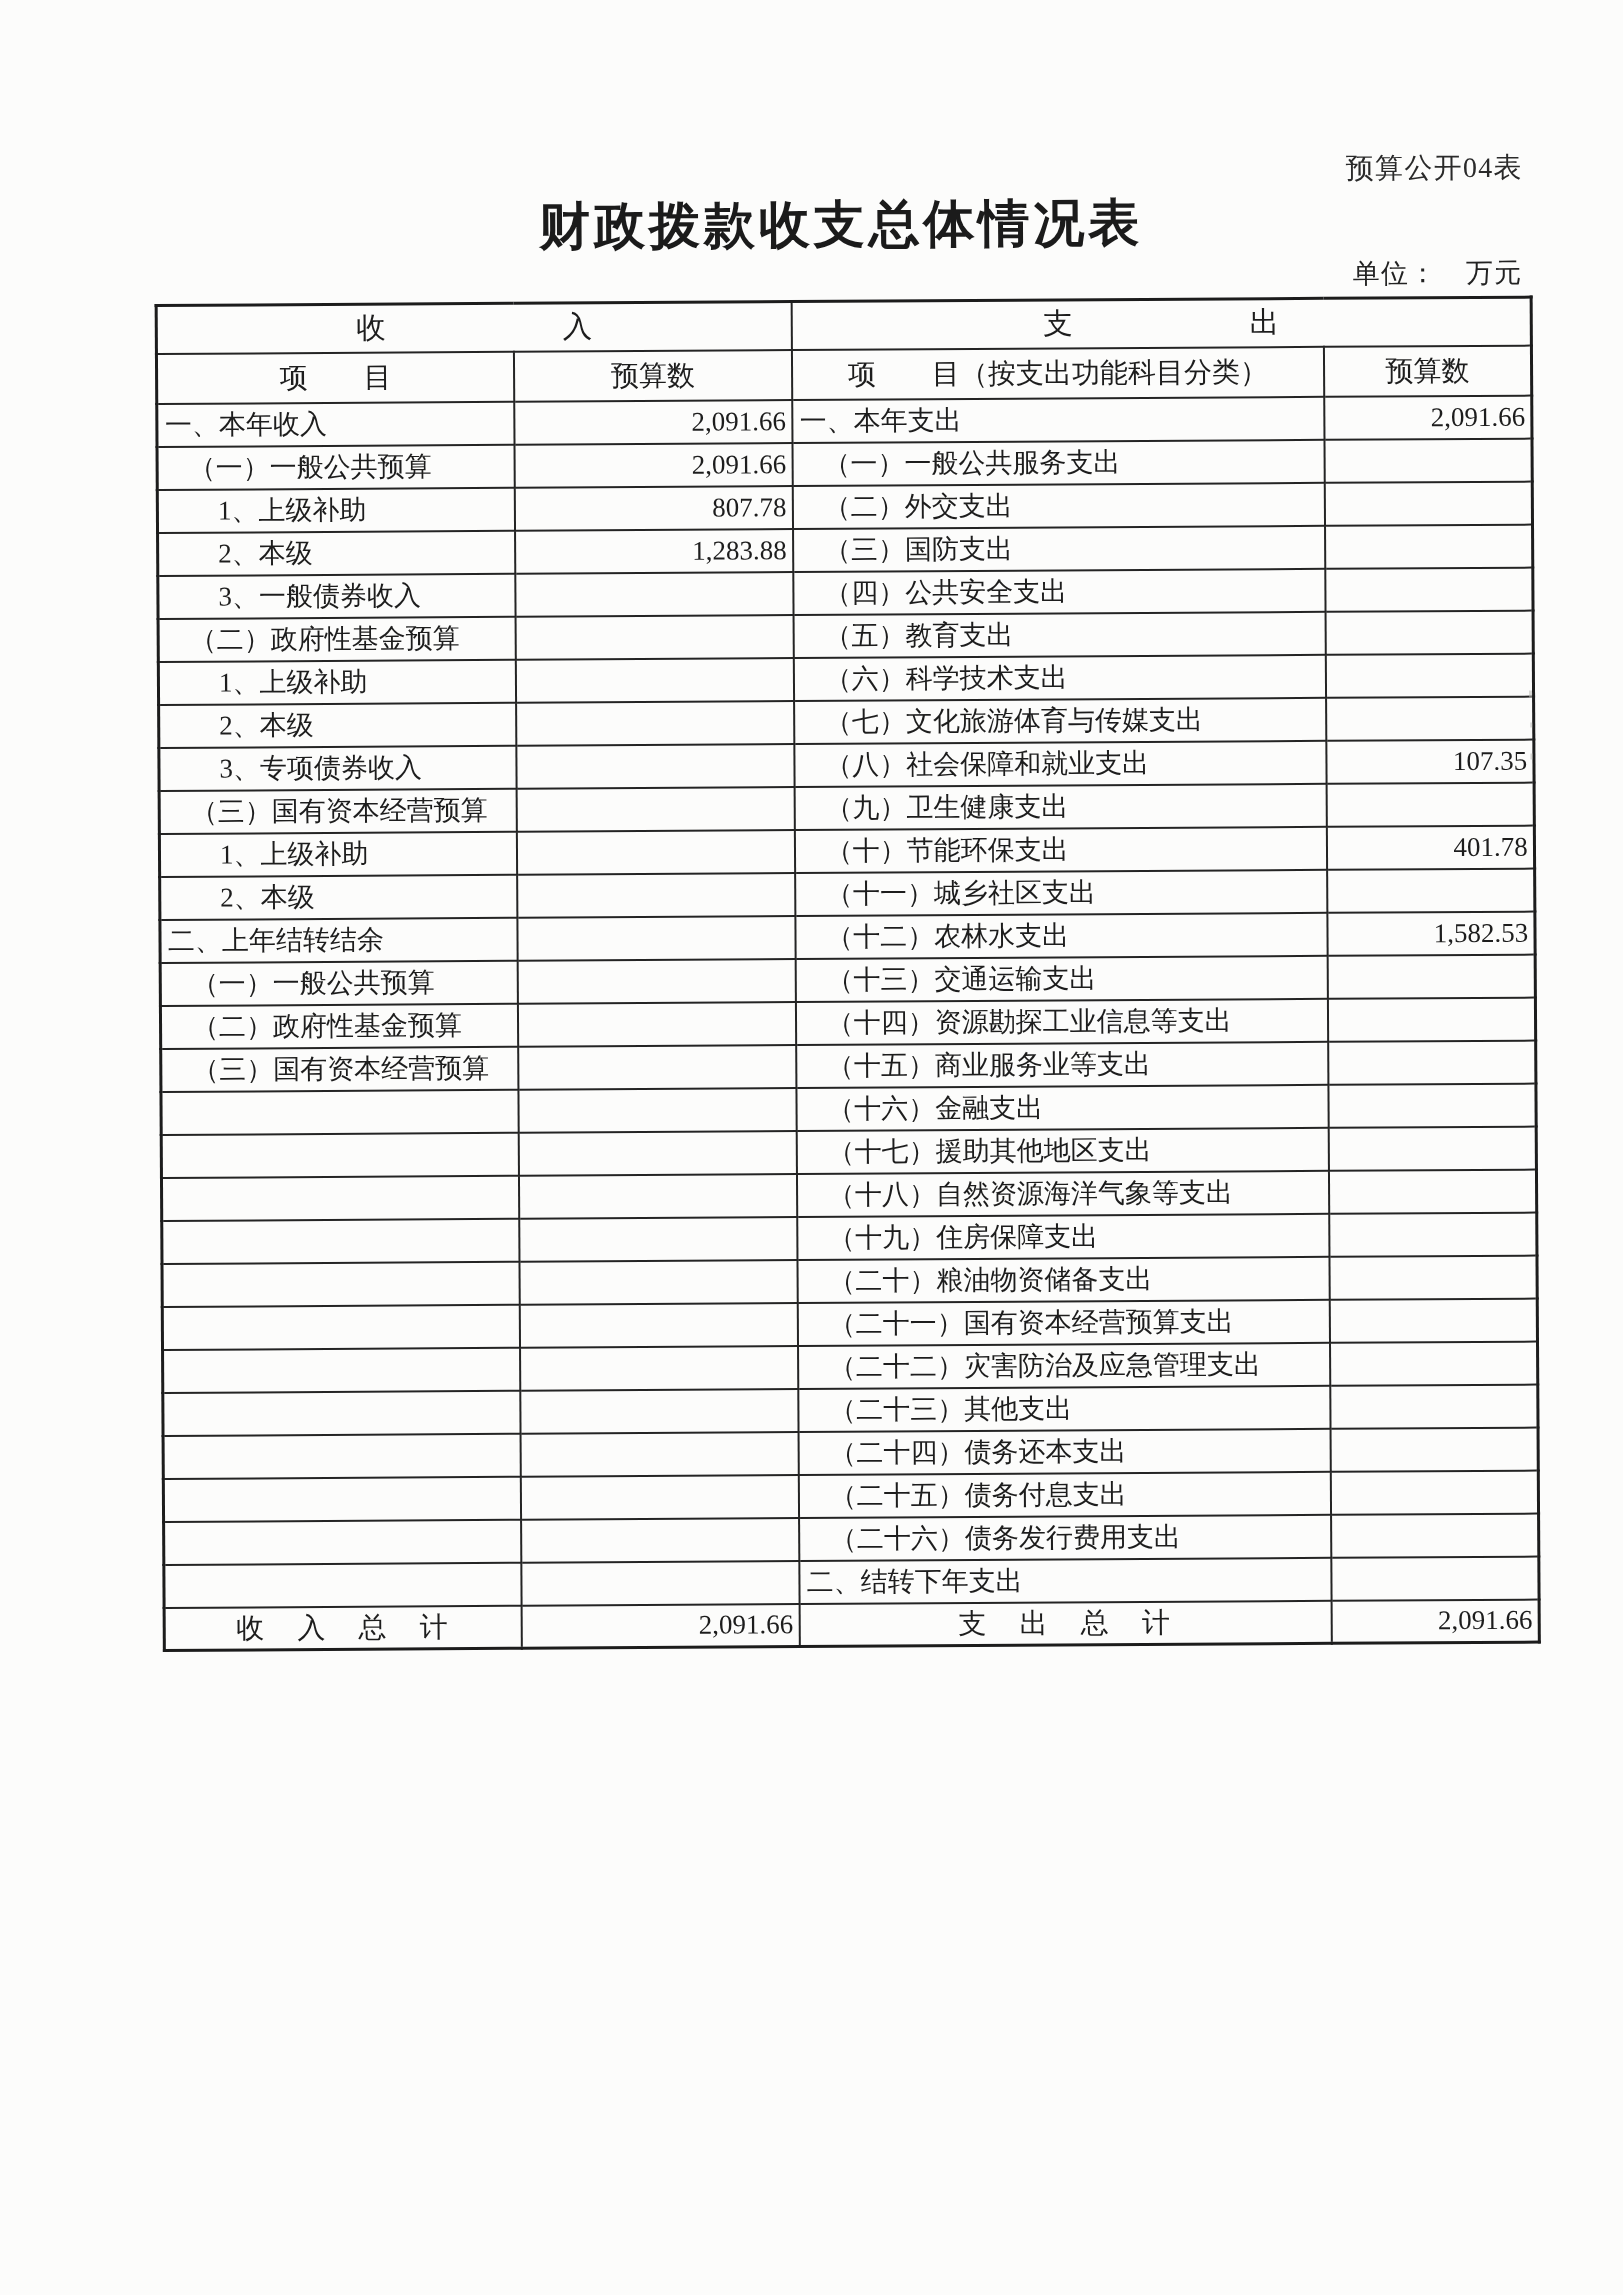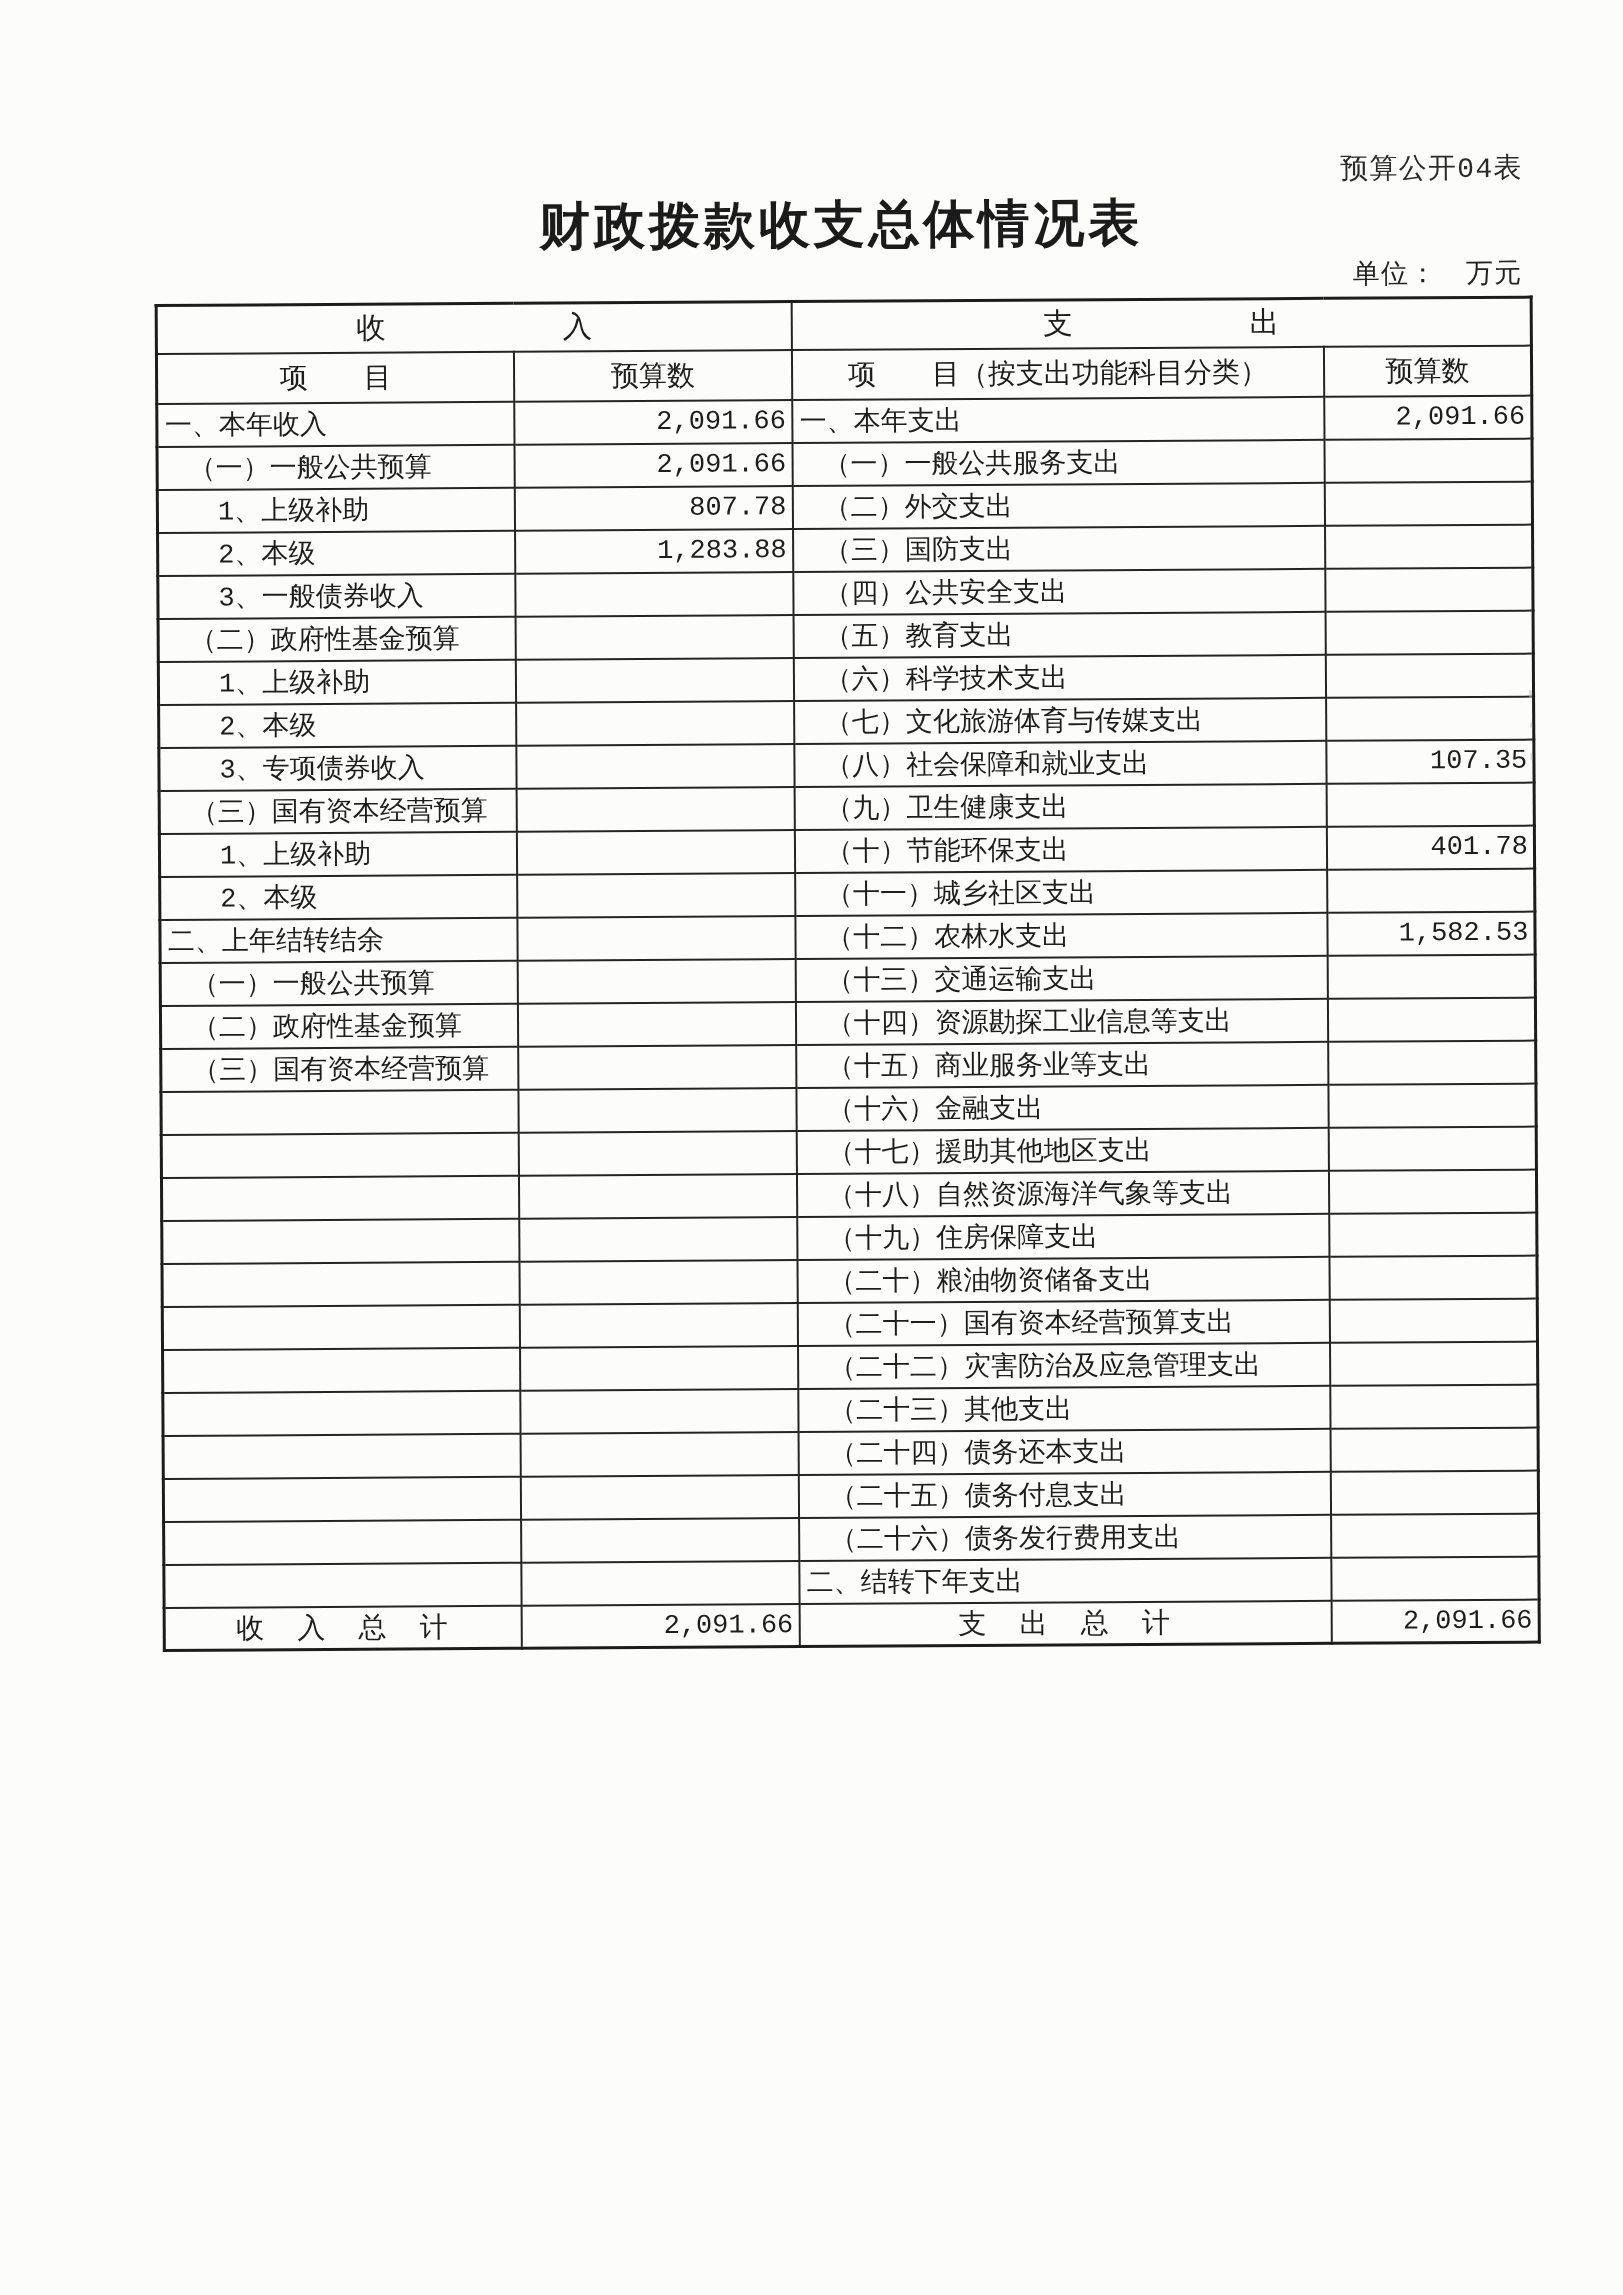--- a/index.html
+++ b/index.html
@@ -2,21 +2,21 @@
 <html style="font-size:10.5px"><head>
 <meta charset="utf-8">
 <style>
   * { margin:0; padding:0; box-sizing:border-box; }
   html,body { background:#e8e8e6; }
   .page {
     position:relative;
     width:1623px; height:2295px;
     background:#fcfcfb;
     overflow:hidden;
-    font-family:Liberation Mono, monospace;
+    font-family:Liberation Serif, serif;
     color:#161616;
   }
   .sheet {
     position:absolute; inset:0;
     transform:rotate(-0.35deg);
     transform-origin:50% 30%;
   }
   .form-label {
     position:absolute; top:153px; right:97px;
     font-size:28px; letter-spacing:1.3px;

